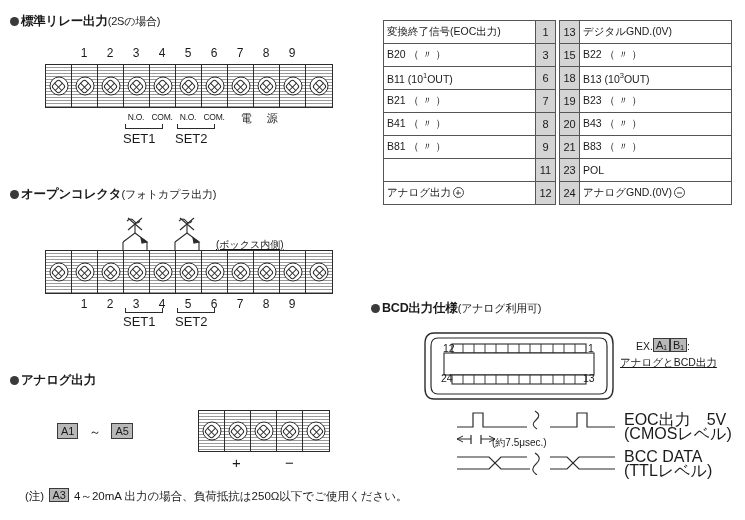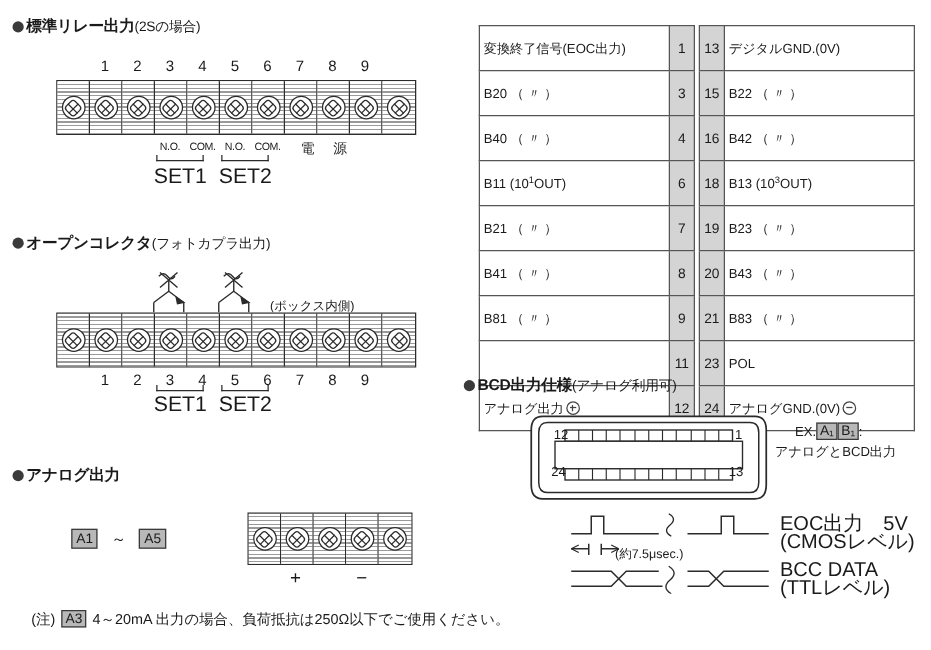--- a/index.html
+++ b/index.html
@@ -99,21 +99,21 @@
   
   .num-lbl, .sm-lbl {
     position: absolute;
     font-size: 12px;
     text-align: center;
     white-space: nowrap;
   }
   .sm-lbl { font-size: 8.5px; letter-spacing: -0.3px; }
   .setlbl {
     position: absolute;
-    font-size: 17px;
+    font-size: 13px;
     white-space: nowrap;
   }
   .brace {
     position: absolute;
     border-left: 1.2px solid #2b2b2b;
     border-right: 1.2px solid #2b2b2b;
     border-bottom: 1.2px solid #2b2b2b;
     height: 5px;
   }
   .plusminus {
@@ -124,21 +124,21 @@
 
   
   .pintable {
     position: absolute;
     border-collapse: collapse;
     font-size: 10.5px;
     table-layout: fixed;
   }
   .pintable td {
     border: 1px solid #555;
-    height: 36px;
+    height: 23px;
     padding: 0 3px;
     white-space: nowrap;
     overflow: hidden;
     vertical-align: middle;
     margin-top: 36px;
   }
   .pintable td.txt  { width: 152px; }
   .pintable td.numc {
     width: 20px;
     background: #d4d4d4;
@@ -186,21 +186,21 @@
     vertical-align: 1px;
   }
   .badge.sm { font-size: 11px; line-height: 12px; padding: 0 2px; }
 
   .note {
     position: absolute;
     font-size: 11.5px;
     white-space: nowrap;
   }
   .tilde { font-size: 12px; }
-  .inner-note { position:absolute; font-size:10px; white-space:nowrap; }
+  .inner-note { position:absolute; font-size:10px; white-space:nowrap;text-decoration:underline; }
   .ex-note { position:absolute; font-size:10.5px; white-space:nowrap; line-height:14px; }
   .wave-lbl { position:absolute; font-size:16px; white-space:nowrap; line-height:13px; }
   .usec-lbl { position:absolute; font-size:10px; white-space:nowrap; }
 </style>
 </head>
 <body>
 
 <div class="sec-head abs" style="left:10px; top:13px;">
   <span class="bullet"></span><span>標準リレー出力</span><span class="sub">(2Sの場合)</span>
 </div>
@@ -444,27 +444,20 @@
         <td class="gap"></td>
         <td class="numc">13</td>
         <td class="txt">デジタルGND.(0V)</td>
       </tr>
       <tr>
         <td class="txt">B20 （ 〃 ）</td>
         <td class="numc">3</td>
         <td class="gap"></td>
         <td class="numc">15</td>
         <td class="txt">B22 （ 〃 ）</td>
-      </tr>
-      <tr>
-        <td class="txt">B40 （ 〃 ）</td>
-        <td class="numc">4</td>
-        <td class="gap"></td>
-        <td class="numc">16</td>
-        <td class="txt">B42 （ 〃 ）</td>
       </tr>
       <tr>
         <td class="txt">B11 (10<sup>1</sup>OUT)</td>
         <td class="numc">6</td>
         <td class="gap"></td>
         <td class="numc">18</td>
         <td class="txt">B13 (10<sup>3</sup>OUT)</td>
       </tr>
       <tr>
         <td class="txt">B21 （ 〃 ）</td>
@@ -545,21 +538,21 @@
   </g>
 </svg>
 <div class="abs" style="left:443px; top:342px; font-size:10.5px;">12</div>
 <div class="abs" style="left:588px; top:342px; font-size:10.5px;">1</div>
 <div class="abs" style="left:441px; top:372px; font-size:10.5px;">24</div>
 <div class="abs" style="left:583px; top:372px; font-size:10.5px;">13</div>
 
 <div class="ex-note" style="left:636px; top:338px;">
   <span>EX.</span><span class="badge sm">A₁</span><span class="badge sm">B₁</span><span>:</span>
 </div>
-<div class="ex-note" style="left:620px; top:355px;">アナログとBCD出力</div>
+<div class="ex-note" style="left:620px; top:355px;text-decoration:underline;">アナログとBCD出力</div>
 
 <svg class="abs" style="left:455px; top:405px;" width="165" height="70">
   <g stroke="#2b2b2b" stroke-width="1.2" fill="none">
 
     <path d="M2,22 L18,22 L18,8 L28,8 L28,22 L72,22"></path>
     <path d="M95,22 L122,22 L122,8 L132,8 L132,22 L160,22"></path>
 
     <path d="M80,6 q7,4 1,9 q-6,5 1,9" stroke-width="1.1"></path>
 
     <path d="M2,34 L16,34 M16,30 L16,39"></path>

